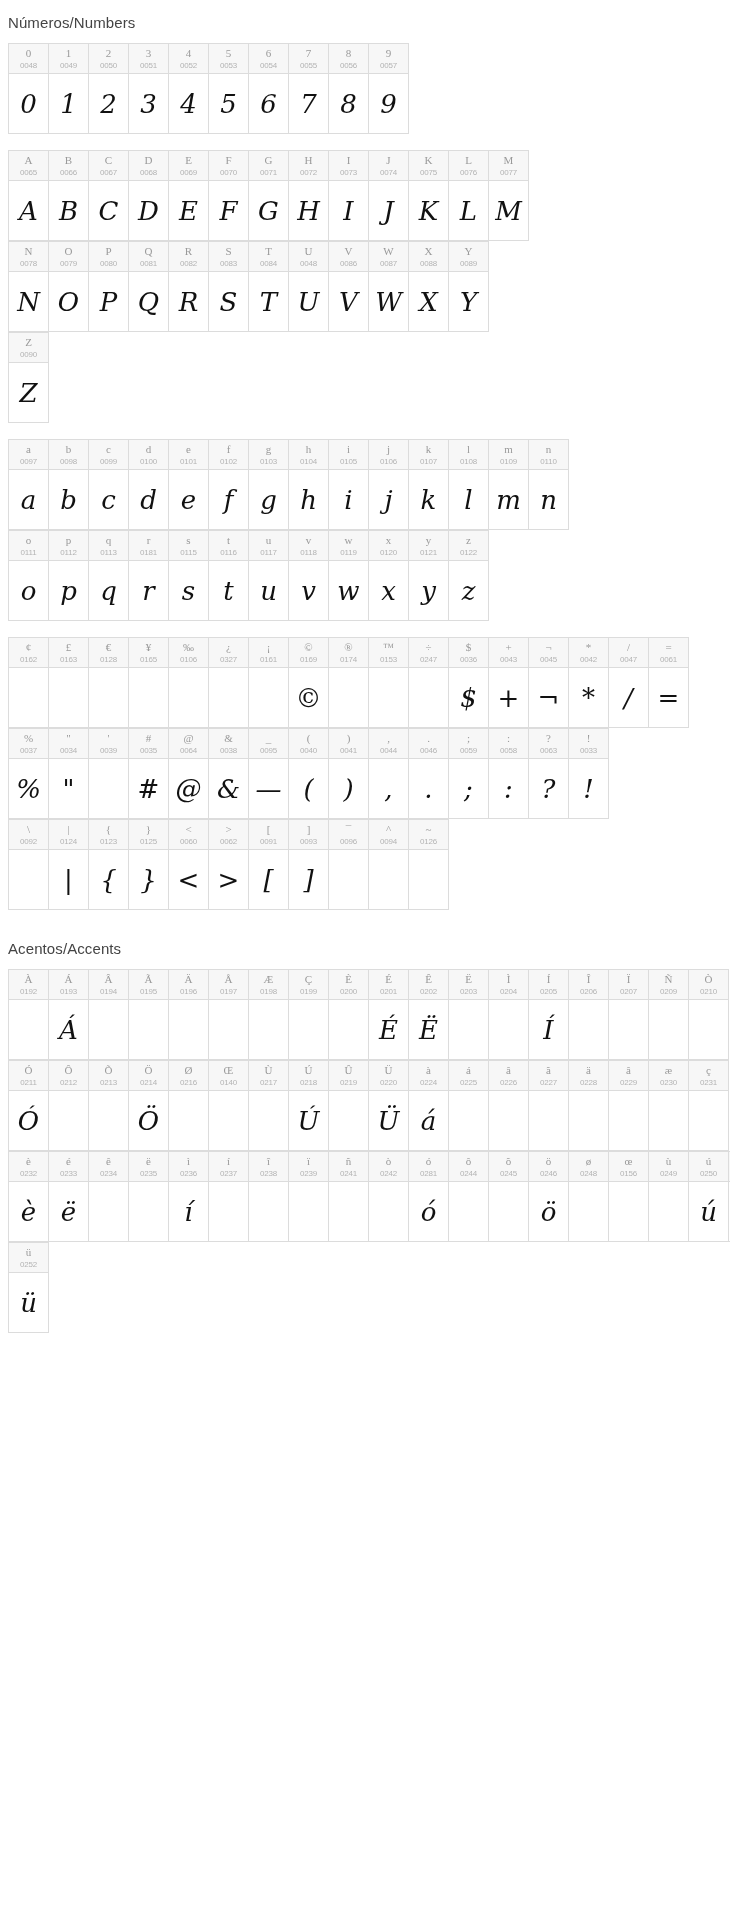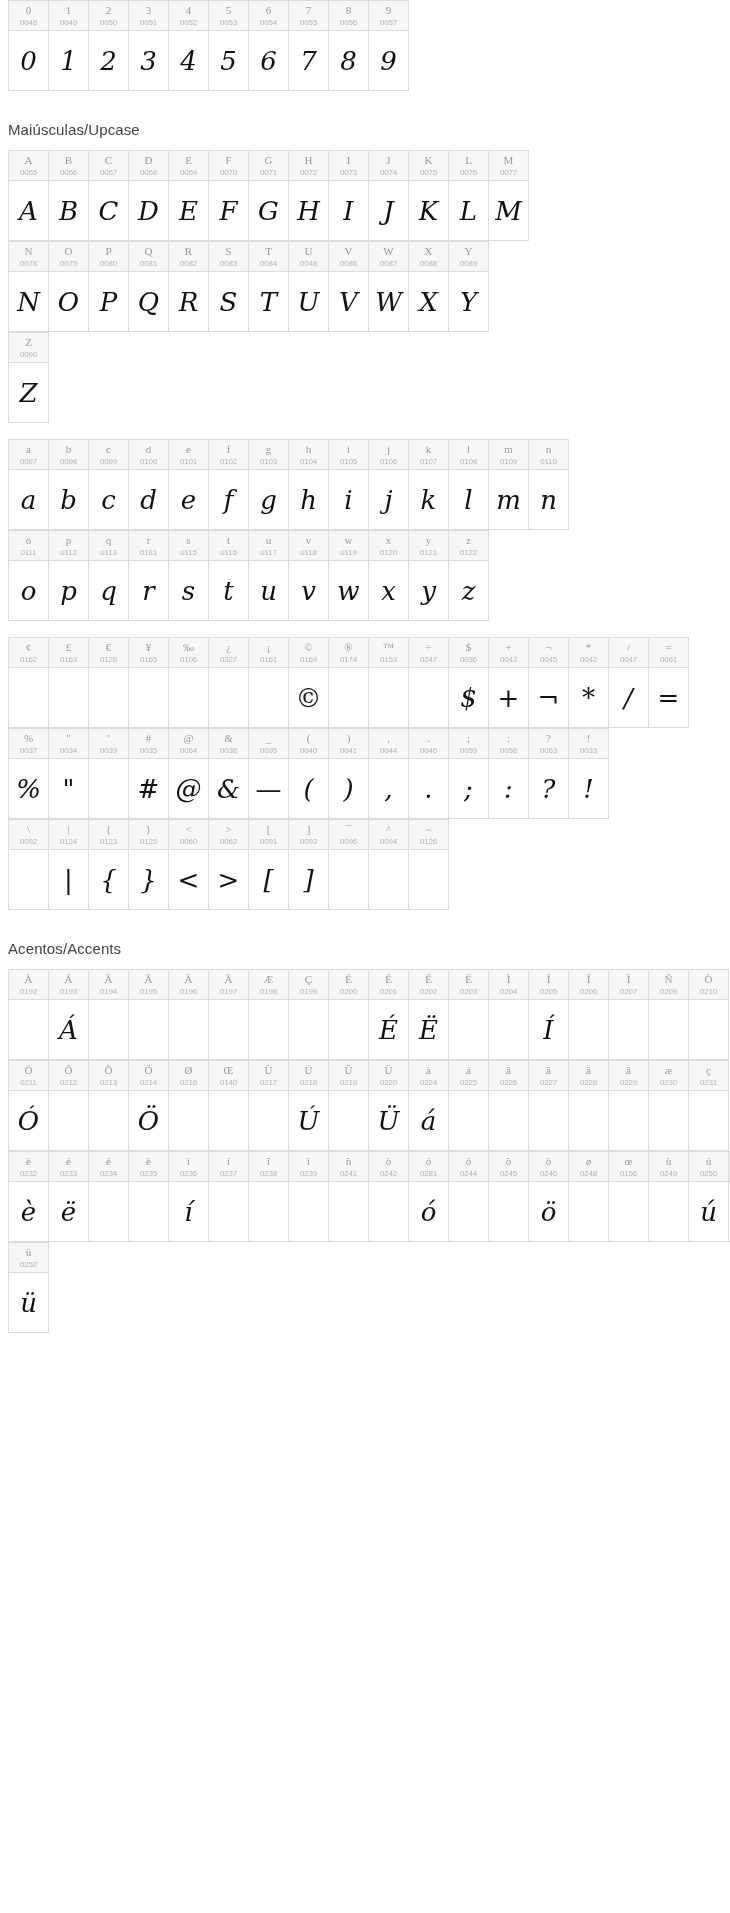--- a/index.html
+++ b/index.html
@@ -83,20 +83,21 @@
     line-height: 1;
   }
   .sec-gap { height: 16px; }
 </style>
 </head>
 <body>
 
 <div class="page">
   <div id="sections-root">
       <div class="section">
+        <div class="section-title">Números/Numbers</div>
         <div class="grid-wrap">
           <div class="row header-row">
             <div class="cell hdr-cell" style="width: 40px;">
               <div class="hdr-char">0</div>
               <div class="hdr-code">0048</div>
             </div>
             <div class="cell hdr-cell" style="width: 40px;">
               <div class="hdr-char">1</div>
               <div class="hdr-code">0049</div>
             </div>
@@ -162,21 +163,20 @@
               <div class="glyph">8</div>
             </div>
             <div class="cell glyph-cell" style="width: 40px;">
               <div class="glyph">9</div>
             </div>
           </div>
         </div>
         <div class="sec-gap"></div>
       </div>
       <div class="section">
-        <div class="section-title">Maiúsculas/Upcase</div>
         <div class="grid-wrap">
           <div class="row header-row">
             <div class="cell hdr-cell" style="width: 40px;">
               <div class="hdr-char">A</div>
               <div class="hdr-code">0065</div>
             </div>
             <div class="cell hdr-cell" style="width: 40px;">
               <div class="hdr-char">B</div>
               <div class="hdr-code">0066</div>
             </div>

